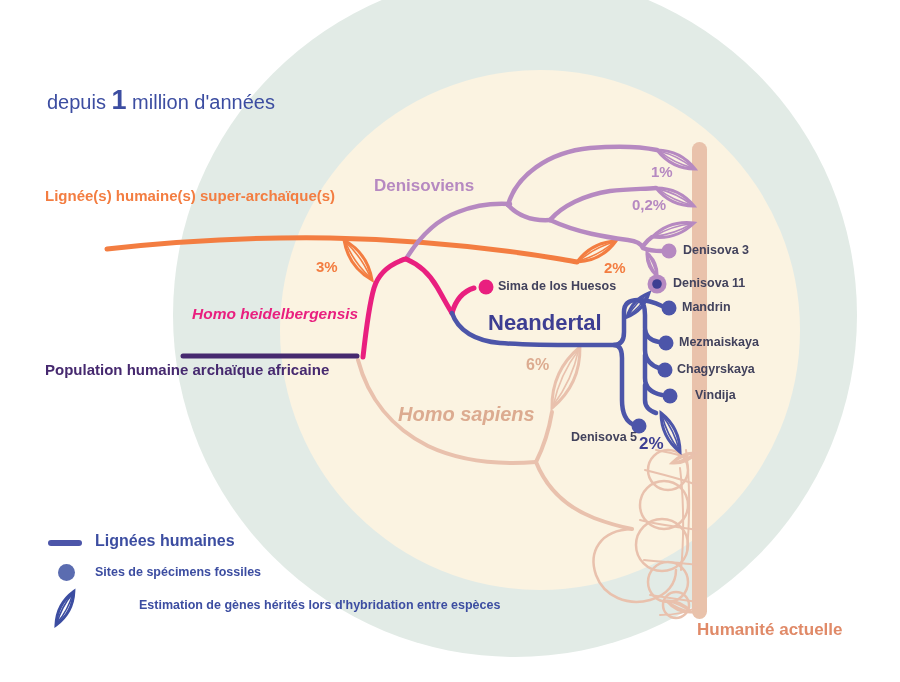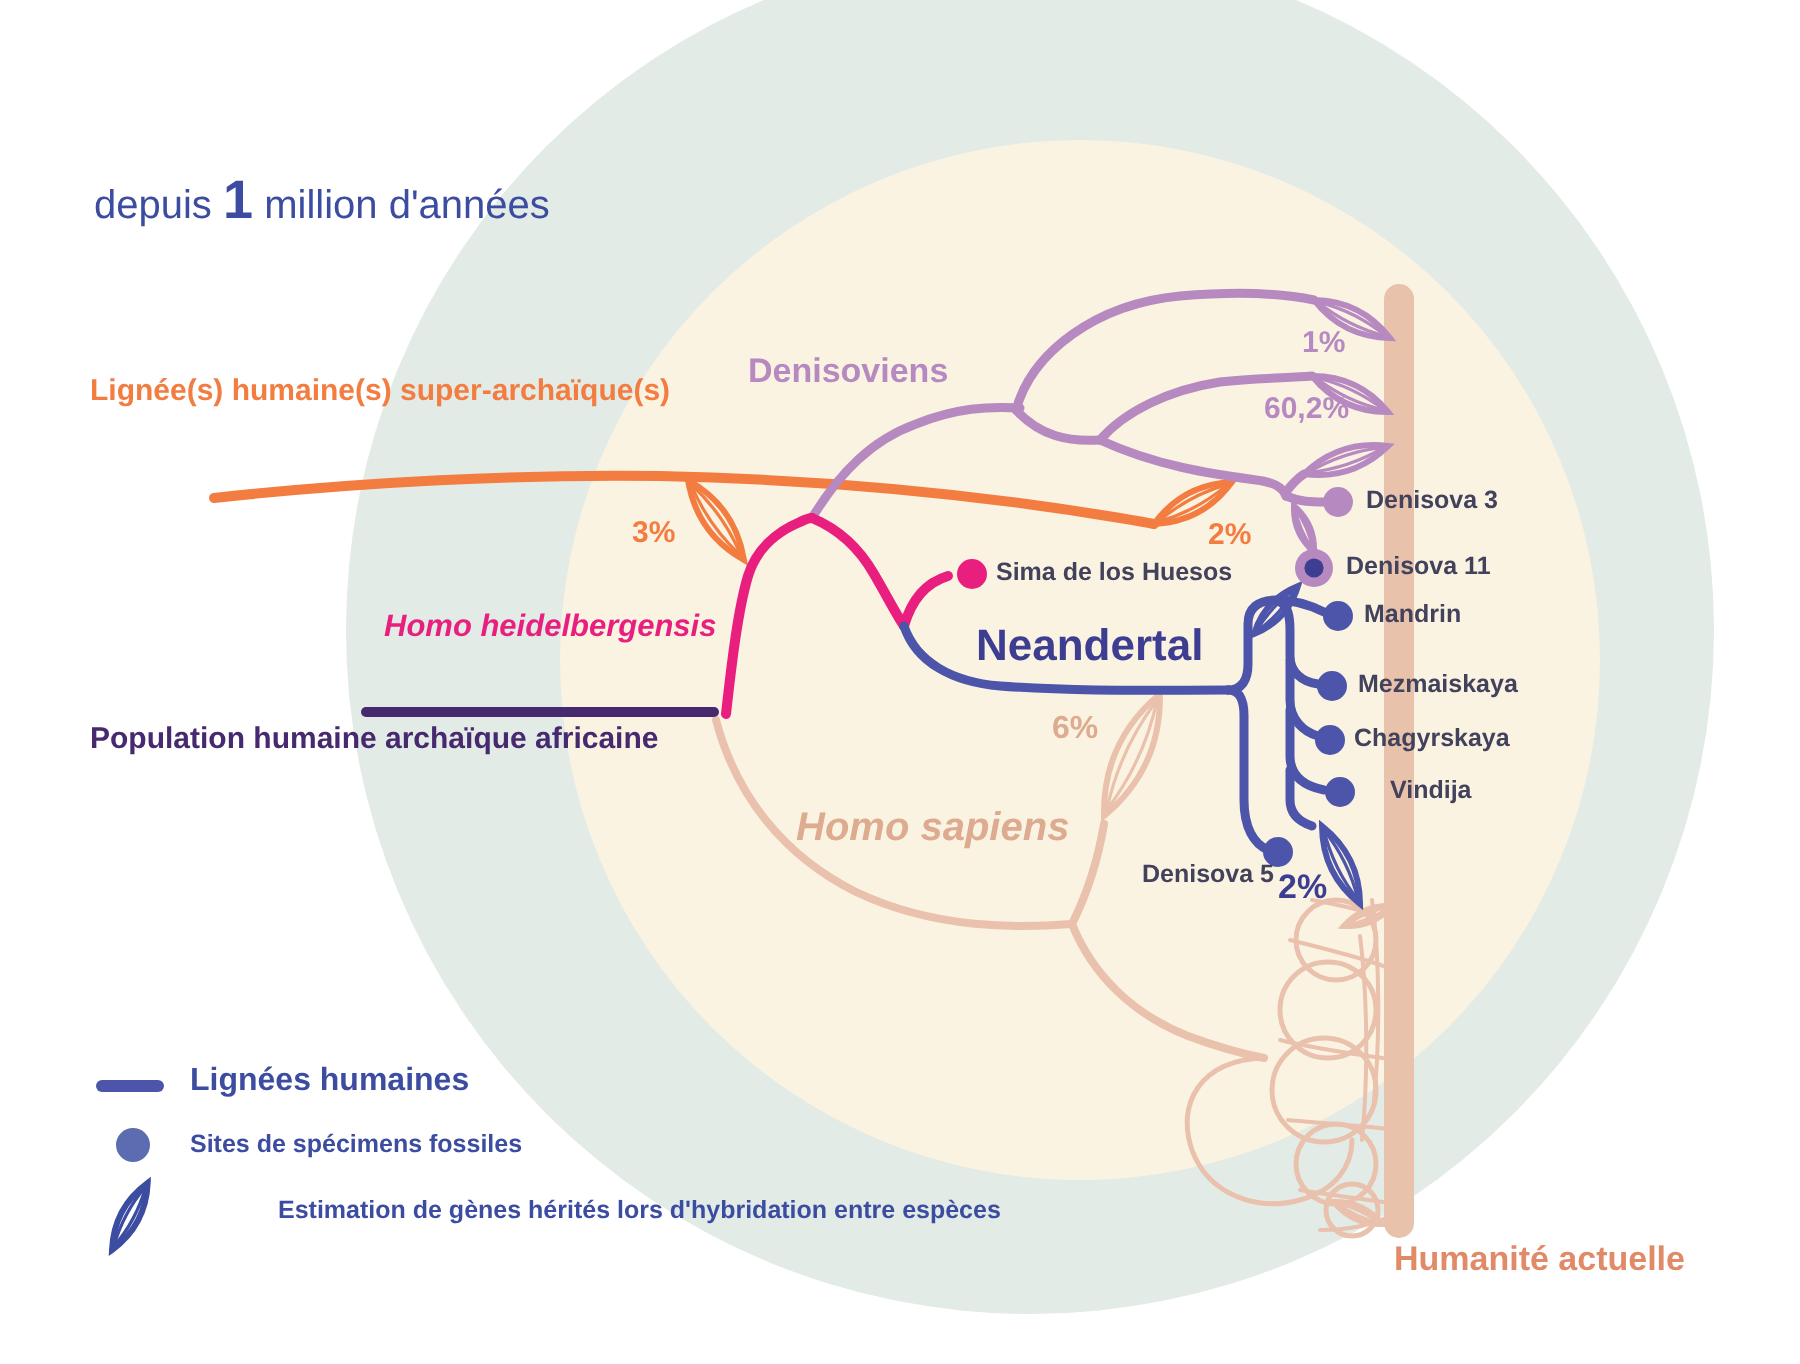--- a/index.html
+++ b/index.html
@@ -161,21 +161,21 @@
 
   <div class="lbl lab-orange">Lignée(s) humaine(s) super-archaïque(s)</div>
   <div class="lbl lab-denisoviens">Denisoviens</div>
   <div class="lbl lab-heidel">Homo heidelbergensis</div>
   <div class="lbl lab-neandertal">Neandertal</div>
   <div class="lbl lab-violet">Population humaine archaïque africaine</div>
   <div class="lbl lab-sapiens">Homo sapiens</div>
   <div class="lbl lab-humanite">Humanité actuelle</div>
 
   <div class="lbl pct pct-1">1%</div>
-  <div class="lbl pct pct-02">60,2%</div>
+  <div class="lbl pct pct-02">0,2%</div>
   <div class="lbl pct pct-2o">2%</div>
   <div class="lbl pct pct-3">3%</div>
   <div class="lbl pct pct-6">6%</div>
   <div class="lbl pct pct-2b">2%</div>
 
   <div class="lbl site" style="left:683px;top:244px;">Denisova 3</div>
   <div class="lbl site" style="left:673px;top:277px;">Denisova 11</div>
   <div class="lbl site" style="left:682px;top:301px;">Mandrin</div>
   <div class="lbl site" style="left:679px;top:336px;">Mezmaiskaya</div>
   <div class="lbl site" style="left:677px;top:363px;">Chagyrskaya</div>

